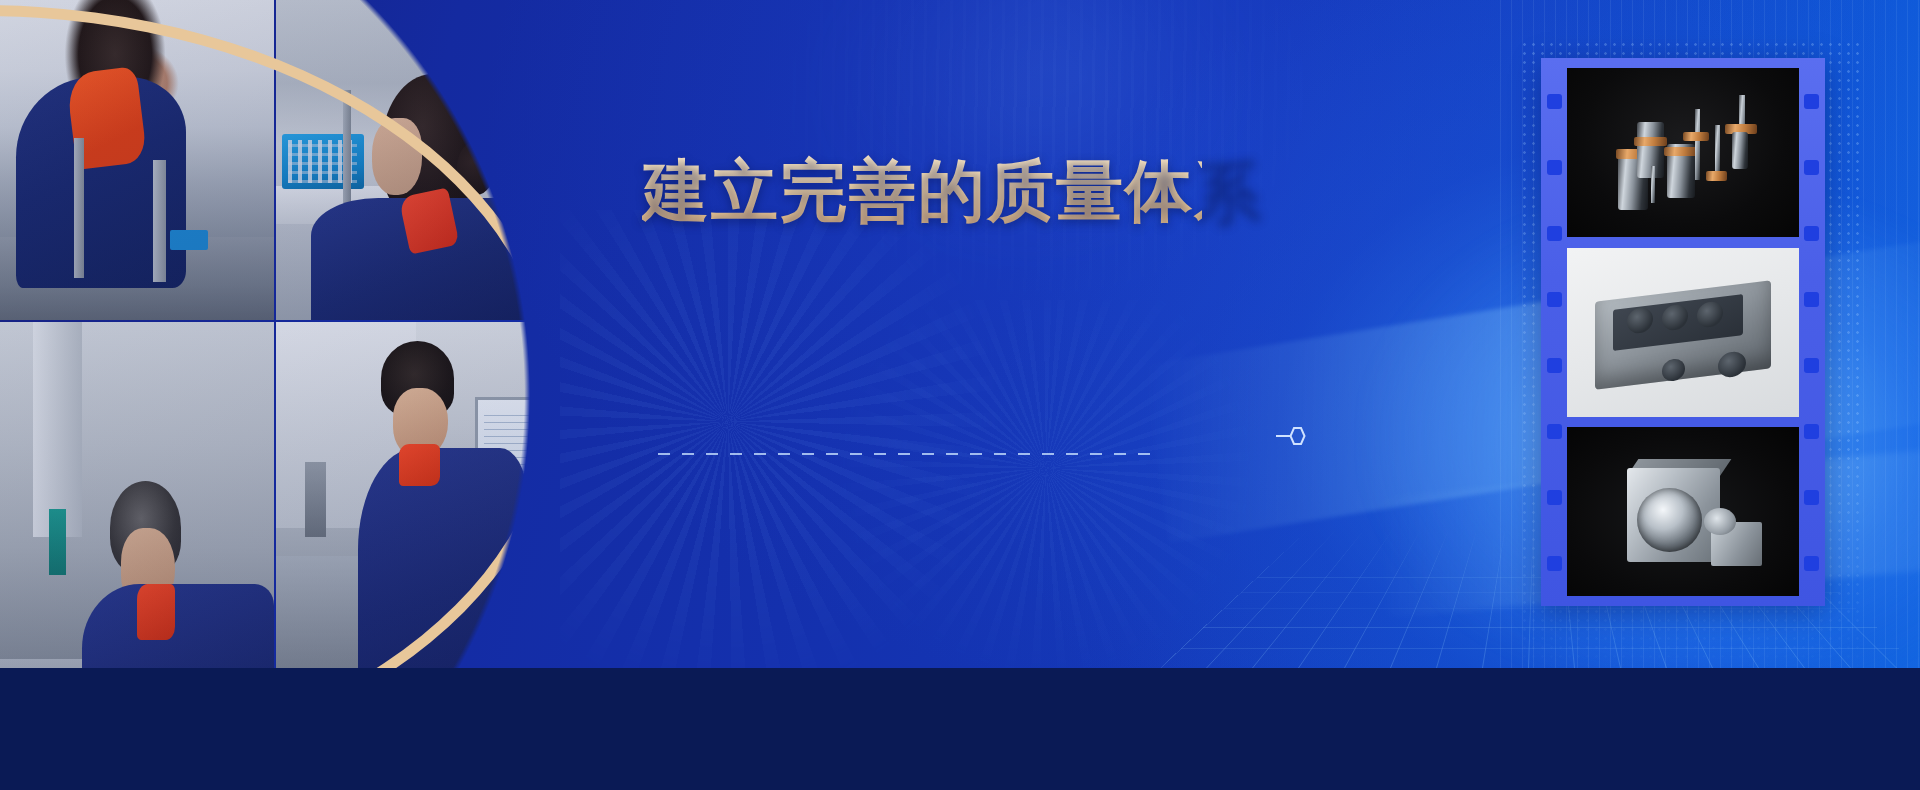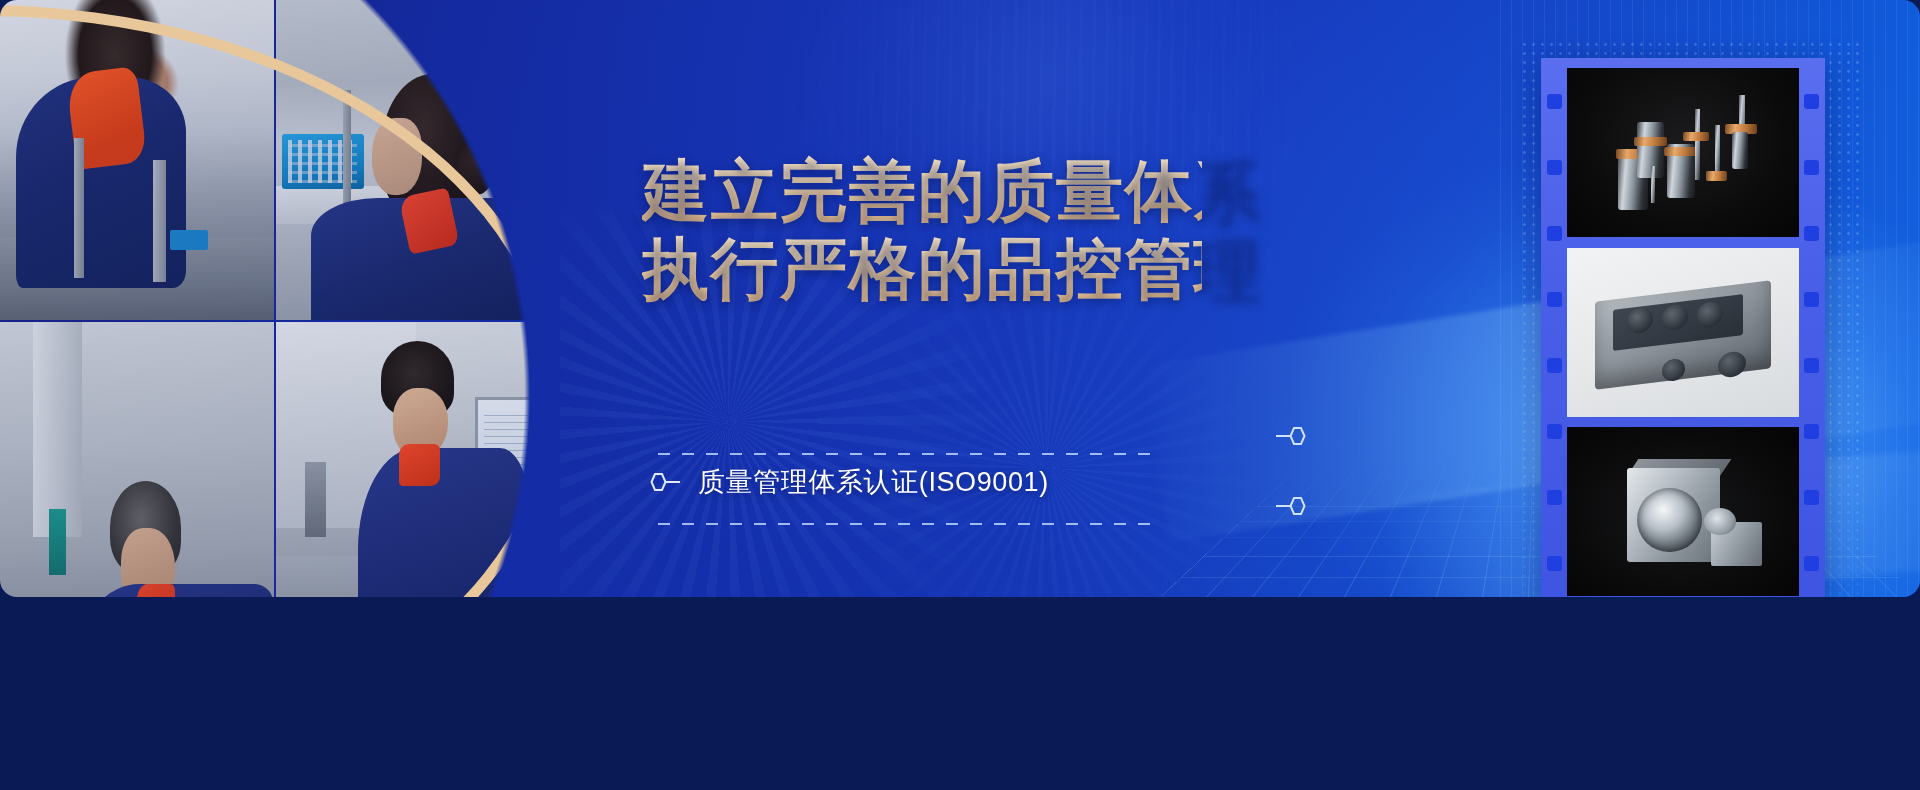--- a/index.html
+++ b/index.html
@@ -8,24 +8,23 @@
     padding: 0;
     background: #0a1a55;
   }
   body {
     font-family: "Liberation Sans", "DejaVu Sans", sans-serif;
   }
 
   .banner {
     position: relative;
     width: 1920px;
-    height: 597px;
+    height: 668px;
     overflow: hidden;
     background: #1430a8;
-    border-radius: 17px;
   }
 
   
   .bg-base {
     position: absolute;
     inset: 0;
     background:
       radial-gradient(ellipse 900px 700px at 1640px 420px, rgba(60,150,255,0.55) 0%, rgba(30,90,220,0.25) 40%, rgba(0,0,0,0) 72%),
       radial-gradient(ellipse 1100px 900px at 1200px 120px, rgba(30,70,210,0.45) 0%, rgba(0,0,0,0) 65%),
       linear-gradient(105deg, #16207e 0%, #142aa0 22%, #1430ad 45%, #1437b6 62%, #1048c8 78%, #0f58d8 90%, #1068e2 100%);
@@ -591,54 +590,35 @@
       <div class="face"></div>
       <div class="coat"></div>
       <div class="collar"></div>
     </div>
 
     <div class="gold-arc"></div>
   </div>
 
   <div class="headline">
     <div class="line">建立完善的质量体系</div>
-    <div class="line">执行严格的品控管理</div>
   </div>
 
   <div class="certs">
 
     <div class="cert-row">
       <div class="cert-dash"></div>
       <span class="cert-endcap">
         <svg width="34" height="22" viewBox="0 0 34 22" fill="none">
           <path d="M7 3 L14 3 L17.5 11 L14 19 L7 19 L3.5 11 Z" stroke="#cfe2ff" stroke-width="2" fill="none"></path>
           <line x1="18" y1="11" x2="32" y2="11" stroke="#cfe2ff" stroke-width="2"></line>
         </svg>
       </span>
     </div>
 
 
-    <div class="cert-row">
-      <div class="cert-item">
-        <span class="bullet-hex">
-          <svg width="34" height="22" viewBox="0 0 34 22" fill="none">
-            <path d="M7 3 L14 3 L17.5 11 L14 19 L7 19 L3.5 11 Z" stroke="#dfeaff" stroke-width="2" fill="none"></path>
-            <line x1="18" y1="11" x2="32" y2="11" stroke="#dfeaff" stroke-width="2"></line>
-          </svg>
-        </span>
-        <span class="cert-label">质量管理体系认证(ISO9001)</span>
-      </div>
-      <div class="cert-dash"></div>
-      <span class="cert-endcap">
-        <svg width="34" height="22" viewBox="0 0 34 22" fill="none">
-          <path d="M7 3 L14 3 L17.5 11 L14 19 L7 19 L3.5 11 Z" stroke="#cfe2ff" stroke-width="2" fill="none"></path>
-          <line x1="18" y1="11" x2="32" y2="11" stroke="#cfe2ff" stroke-width="2"></line>
-        </svg>
-      </span>
-    </div>
 
   </div>
 
   <div class="filmstrip">
     <div class="perf left">
       <i></i>
       <i></i>
       <i></i>
       <i></i>
       <i></i>

